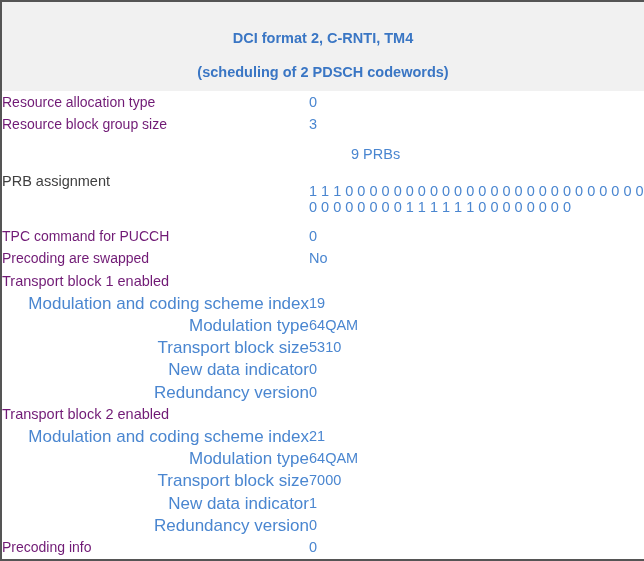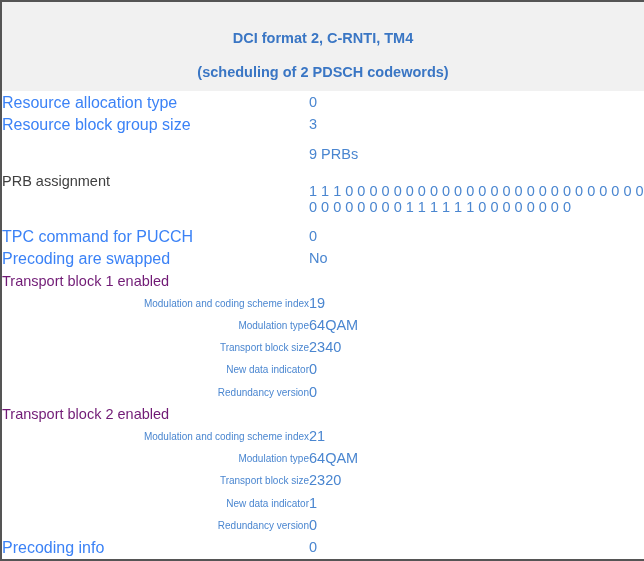--- a/index.html
+++ b/index.html
@@ -41,22 +41,22 @@
     color: #3a76c4;
     font-weight: bold;
     font-size: 14.5px;
     line-height: 18px;
     display: block;
     margin-top: 16px;
   }
 
   
   .lbl {
-    color: #3b82f6;
-    font-size: 16px;
+    color: #701a75;
+    font-size: 14px;
     line-height: 17px;
     padding: 3px 6px 3px 8px;
     border-bottom: 1px solid #d8d8d8;
     border-right: 1px solid #d8d8d8;
     white-space: nowrap;
     overflow: hidden;
   }
   .val {
     color: #4a86d0;
     font-size: 14.5px;
@@ -77,21 +77,21 @@
 
   
   .indent-cell {
     width: 10px;
     border-bottom: 1px solid #d8d8d8;
     border-right: 1px solid #d8d8d8;
     background: #ffffff;
   }
   .lbl-sub {
     color: #4a86d0;
-    font-size: 10px;
+    font-size: 17px;
     line-height: 17px;
     padding: 3px 6px 3px 8px;
     border-bottom: 1px solid #d8d8d8;
     border-right: 1px solid #d8d8d8;
     text-align: right;
     white-space: nowrap;
   }
 
   
   .prb-lbl {
@@ -106,20 +106,21 @@
   .prb-val {
     color: #4a86d0;
     font-size: 14.5px;
     padding: 4px 4px 4px 8px;
     border-bottom: 1px solid #d8d8d8;
     vertical-align: top;
   }
   .prb-count {
     display: block;
     line-height: 17px;
+    margin-left: 42px;
   }
   .prb-bits {
     display: block;
     line-height: 16px;
     letter-spacing: 0px;
     word-spacing: 0px;
     white-space: normal;
     word-break: break-word;
     margin-top: 20px;
   }
@@ -187,21 +188,21 @@
       <td class="val">19</td>
     </tr>
     <tr>
       <td class="indent-cell"></td>
       <td class="lbl-sub">Modulation type</td>
       <td class="val">64QAM</td>
     </tr>
     <tr>
       <td class="indent-cell"></td>
       <td class="lbl-sub">Transport block size</td>
-      <td class="val">2340</td>
+      <td class="val">5310</td>
     </tr>
     <tr>
       <td class="indent-cell"></td>
       <td class="lbl-sub">New data indicator</td>
       <td class="val">0</td>
     </tr>
     <tr>
       <td class="indent-cell"></td>
       <td class="lbl-sub">Redundancy version</td>
       <td class="val">0</td>
@@ -217,21 +218,21 @@
       <td class="val">21</td>
     </tr>
     <tr>
       <td class="indent-cell"></td>
       <td class="lbl-sub">Modulation type</td>
       <td class="val">64QAM</td>
     </tr>
     <tr>
       <td class="indent-cell"></td>
       <td class="lbl-sub">Transport block size</td>
-      <td class="val">2320</td>
+      <td class="val">7000</td>
     </tr>
     <tr>
       <td class="indent-cell"></td>
       <td class="lbl-sub">New data indicator</td>
       <td class="val">1</td>
     </tr>
     <tr>
       <td class="indent-cell"></td>
       <td class="lbl-sub">Redundancy version</td>
       <td class="val">0</td>

